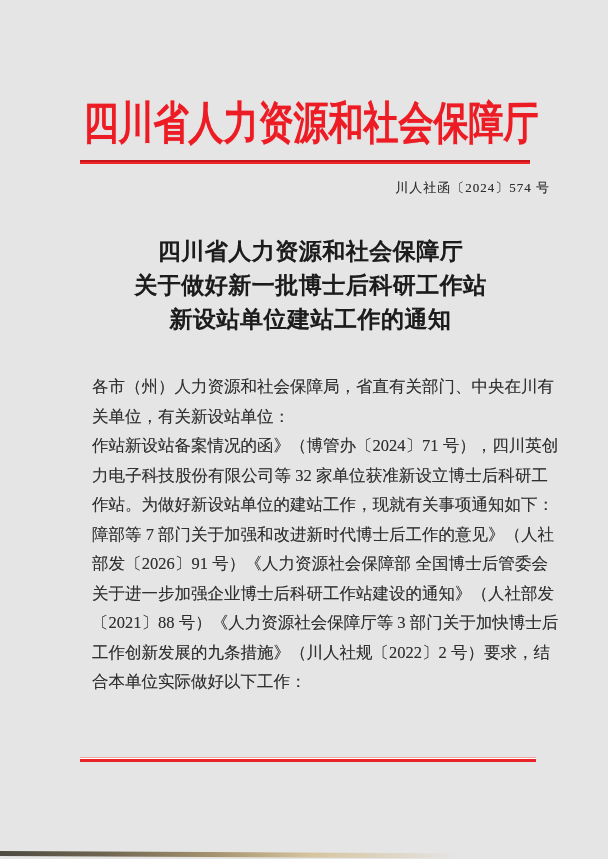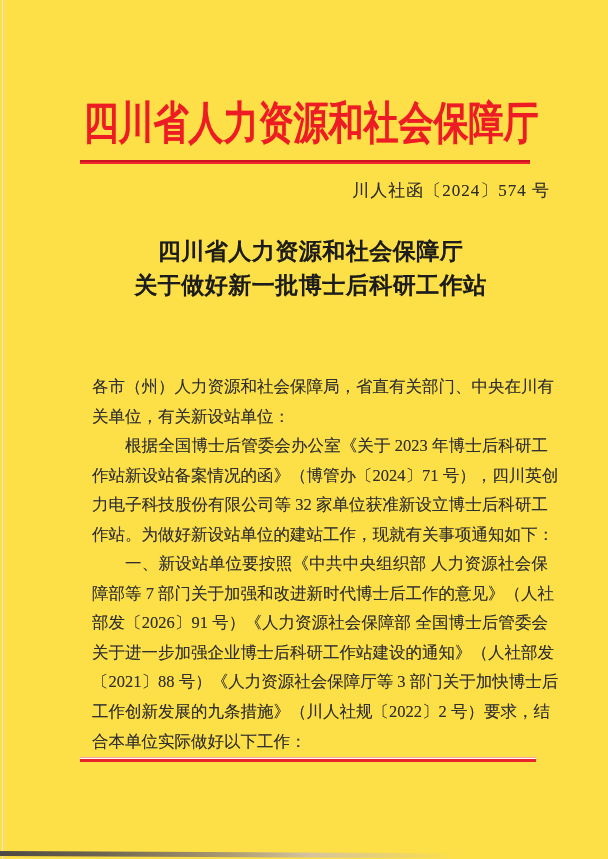--- a/index.html
+++ b/index.html
@@ -1,19 +1,19 @@
 <!DOCTYPE html>
 <html lang="zh"><head>
 <meta charset="utf-8">
 <style>
   html,body{margin:0;padding:0;background:#ffffff;}
   .page{
     position:relative;
     width:608px;height:859px;
-    background:#fde047;
+    background:#e5e5e5;
     overflow:hidden;
     font-family:"Liberation Serif","DejaVu Serif",serif;
   }
   
   .edge-left{
     position:absolute;left:2px;top:0;width:1px;height:100%;
     background:#e6e6e3;
   }
   
   .agency{
@@ -25,21 +25,21 @@
     white-space:nowrap;
     text-shadow:0 0 .6px rgba(237,28,36,.55);
   }
   .rule-top{
     position:absolute;top:160px;left:80px;width:450px;height:3.5px;
     background:linear-gradient(to bottom,#c9151c 0 40%,#f0262c 40% 100%);
   }
   .doc-number{
     position:absolute;top:179px;left:85px;width:465px;
     text-align:right;
-    font-size:17px;color:#2d2d2d;letter-spacing:1px;
+    font-size:13px;color:#2d2d2d;letter-spacing:1px;
     text-shadow:0 0 .4px rgba(0,0,0,.35);
   }
   .title{
     position:absolute;top:235px;left:78px;width:465px;
     text-align:center;
     font-size:23px;line-height:34px;font-weight:700;
     color:#1c1c1c;letter-spacing:.5px;
     text-shadow:0 0 .5px rgba(0,0,0,.4);
   }
   .body-block{
@@ -84,30 +84,29 @@
 
   <div class="agency">四川省人力资源和社会保障厅</div>
 
   <div class="rule-top"></div>
 
   <div class="doc-number">川人社函〔2024〕574 号</div>
 
   <div class="title">
     <div>四川省人力资源和社会保障厅</div>
     <div>关于做好新一批博士后科研工作站</div>
+    <div>新设站单位建站工作的通知</div>
   </div>
 
   <div class="body-block">
     <div class="line">各市（州）人力资源和社会保障局，省直有关部门、中央在川有</div>
     <div class="line para-end">关单位，有关新设站单位：</div>
-    <div class="line indent">根据全国博士后管委会办公室《关于 2023 年博士后科研工</div>
     <div class="line">作站新设站备案情况的函》（博管办〔2024〕71 号），四川英创</div>
     <div class="line">力电子科技股份有限公司等 32 家单位获准新设立博士后科研工</div>
     <div class="line para-end">作站。为做好新设站单位的建站工作，现就有关事项通知如下：</div>
-    <div class="line indent">一、新设站单位要按照《中共中央组织部 人力资源社会保</div>
     <div class="line">障部等 7 部门关于加强和改进新时代博士后工作的意见》（人社</div>
     <div class="line">部发〔2026〕91 号）《人力资源社会保障部 全国博士后管委会</div>
     <div class="line">关于进一步加强企业博士后科研工作站建设的通知》（人社部发</div>
     <div class="line">〔2021〕88 号）《人力资源社会保障厅等 3 部门关于加快博士后</div>
     <div class="line">工作创新发展的九条措施》（川人社规〔2022〕2 号）要求，结</div>
     <div class="line para-end">合本单位实际做好以下工作：</div>
   </div>
 
   <div class="rule-bottom"></div>
 

